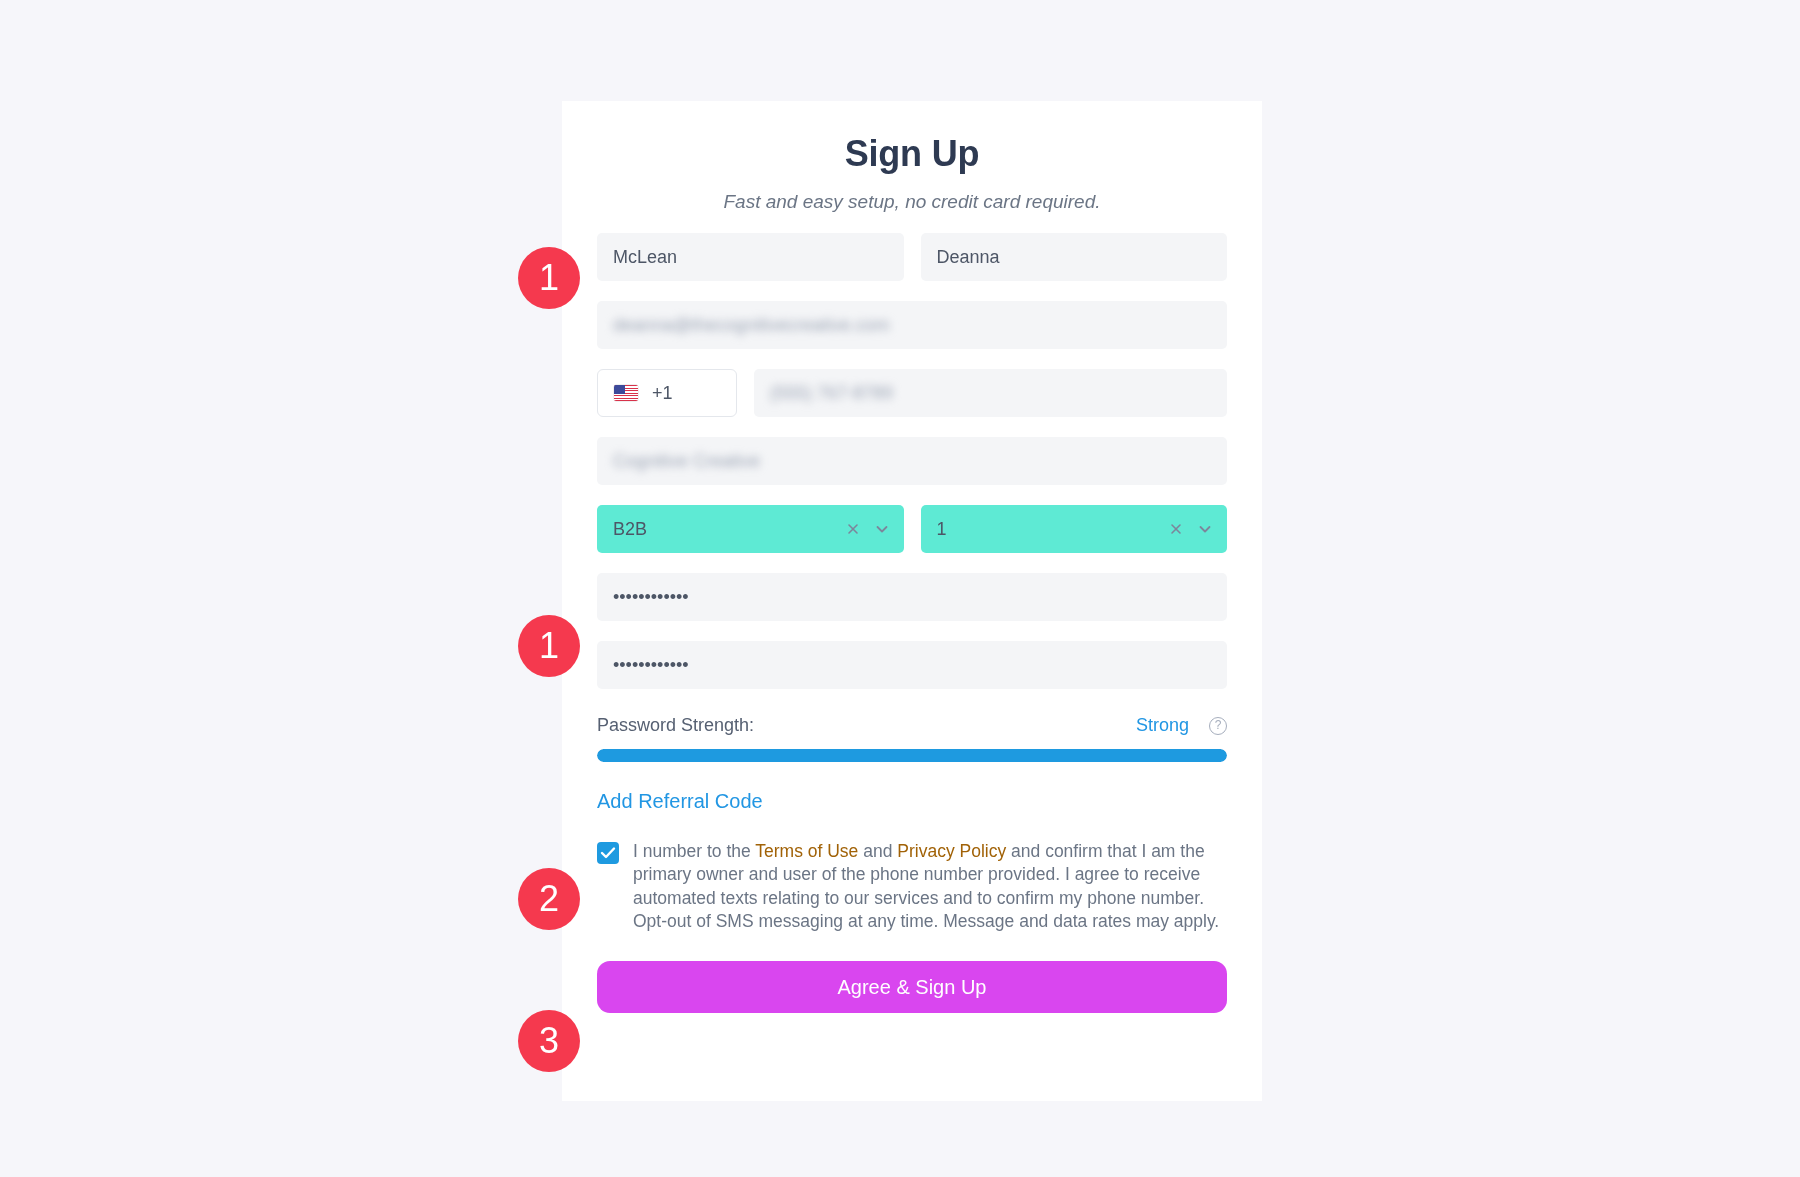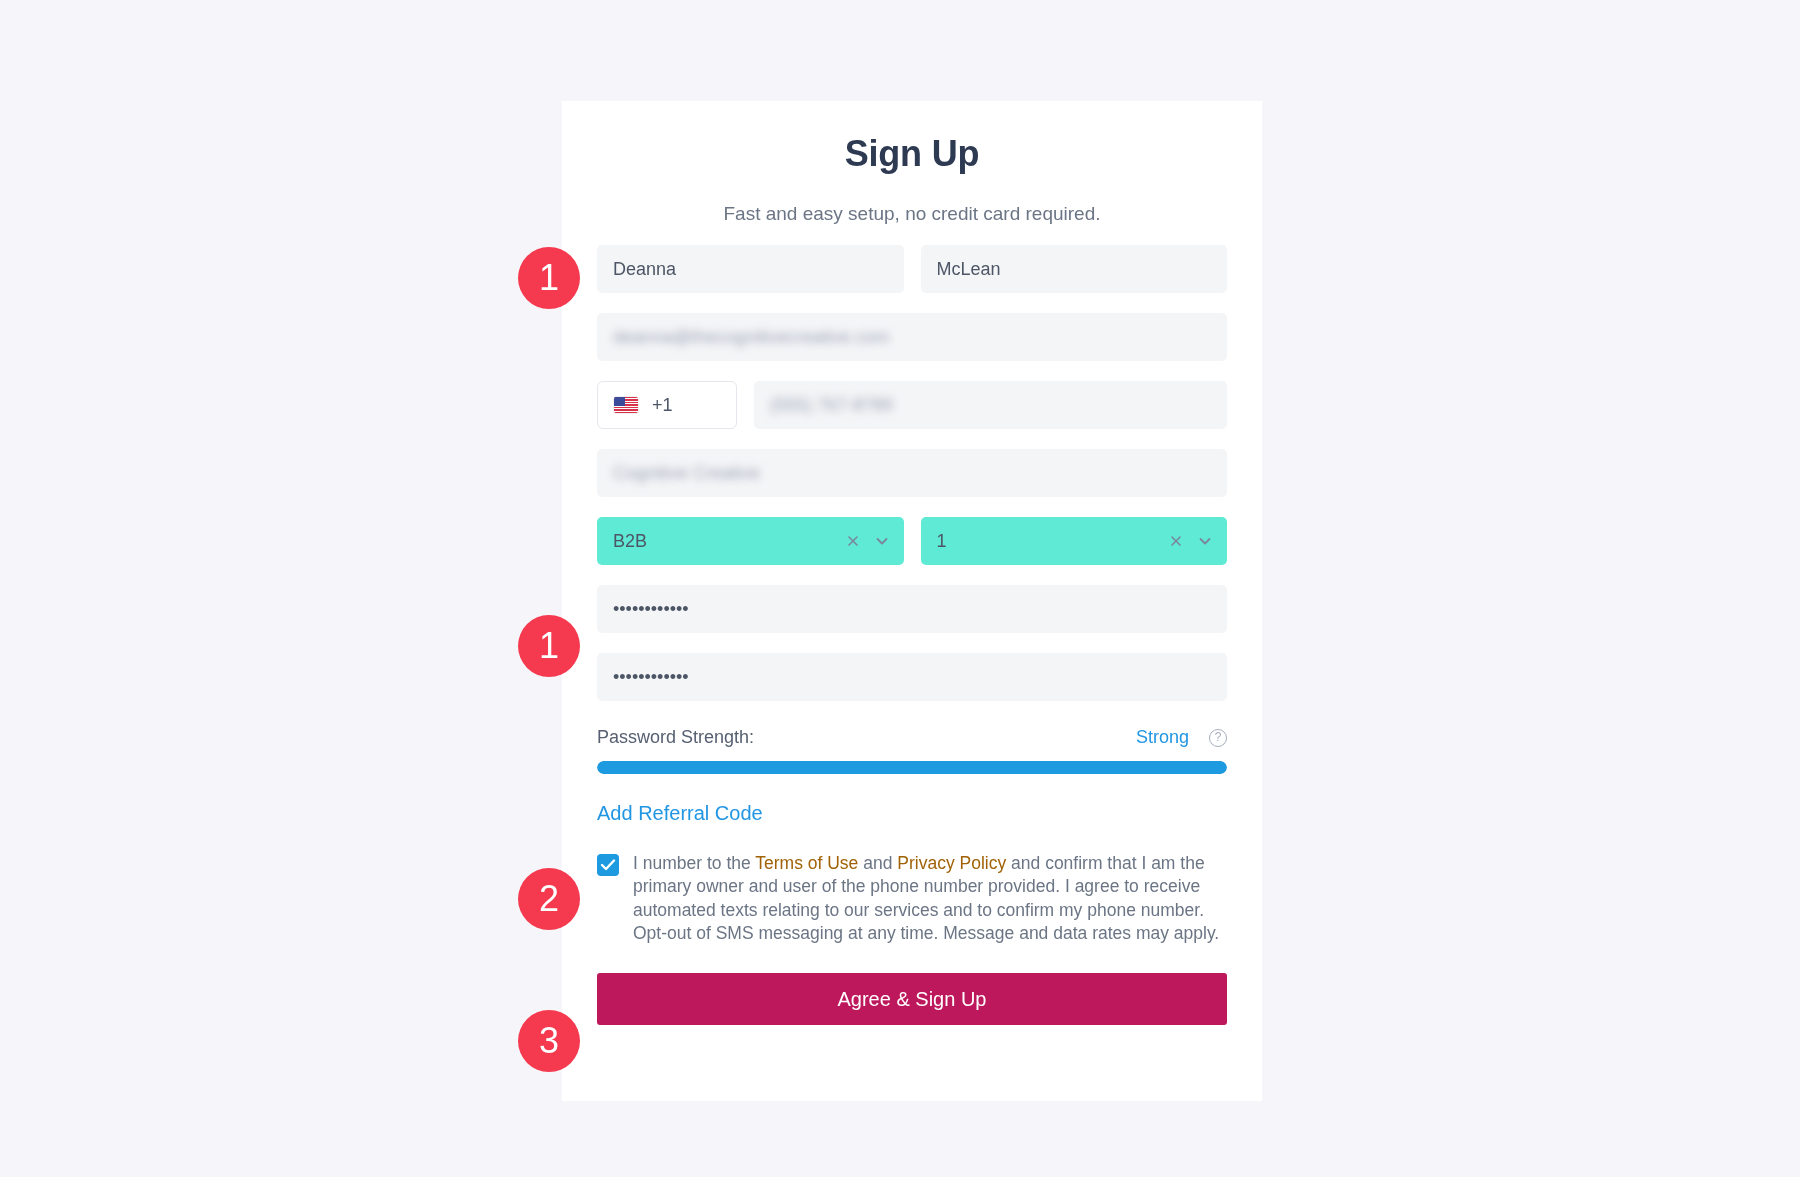--- a/index.html
+++ b/index.html
@@ -40,21 +40,22 @@
     font-weight: bold;
     color: #2e3a52;
     letter-spacing: -0.2px;
     margin-top: 32px;
   }
 
   .subtitle {
     text-align: center;
     font-size: 19px;
     color: #6b7585;
-    margin-top: 28px;
+    margin-top: 16px;
+    font-style: italic;
   }
 
   
   .field-row {
     display: flex;
     gap: 17px;
     margin-top: 20px;
   }
 
   .input {
@@ -228,23 +229,23 @@
   .consent-text a {
     color: #a16207;
     text-decoration: none;
   }
 
   
   .submit {
     margin-top: 28px;
     width: 100%;
     height: 52px;
-    background: #be185d;
+    background: #d946ef;
     border: none;
-    border-radius: 3px;
+    border-radius: 13px;
     color: #ffffff;
     font-size: 20px;
     font-family: "Liberation Sans", sans-serif;
     cursor: pointer;
   }
 
   
   .badge {
     position: absolute;
     width: 62px;
@@ -271,22 +272,22 @@
 <div id="stage">
 
   <div class="card">
     <div class="card-inner">
 
       <div class="title">Sign Up</div>
       <div class="subtitle">Fast and easy setup, no credit card required.</div>
 
       
       <div class="field-row">
+        <div class="input half">McLean</div>
         <div class="input half">Deanna</div>
-        <div class="input half">McLean</div>
       </div>
 
       
       <div class="field-row">
         <div class="input">
           <span class="blurred">deanna@thecognitivecreative.com</span>
         </div>
       </div>
 
       

